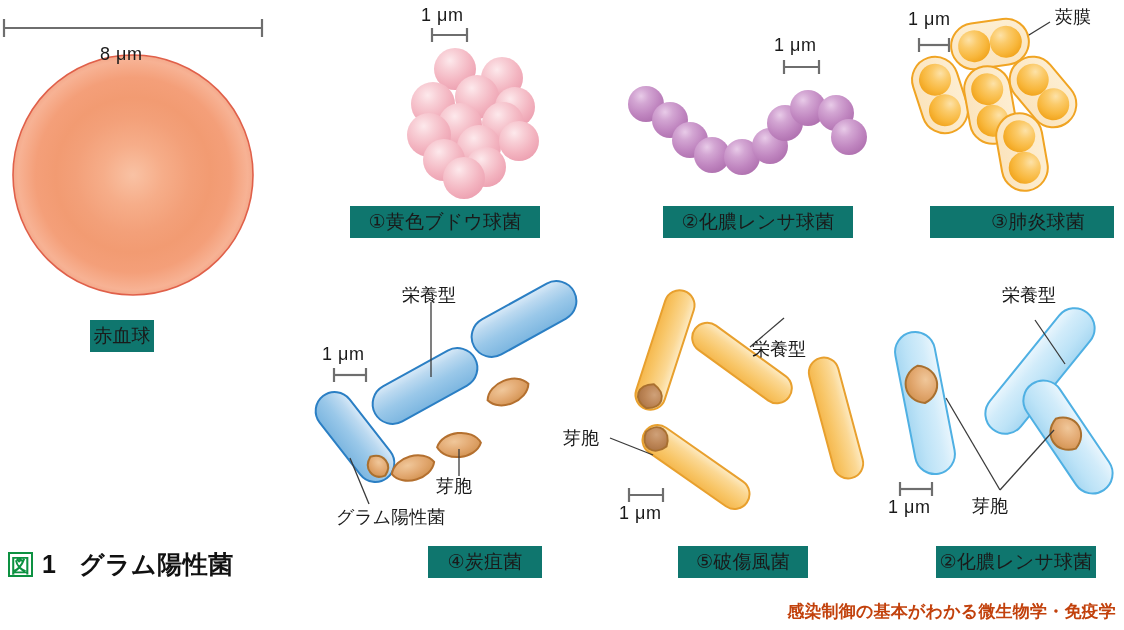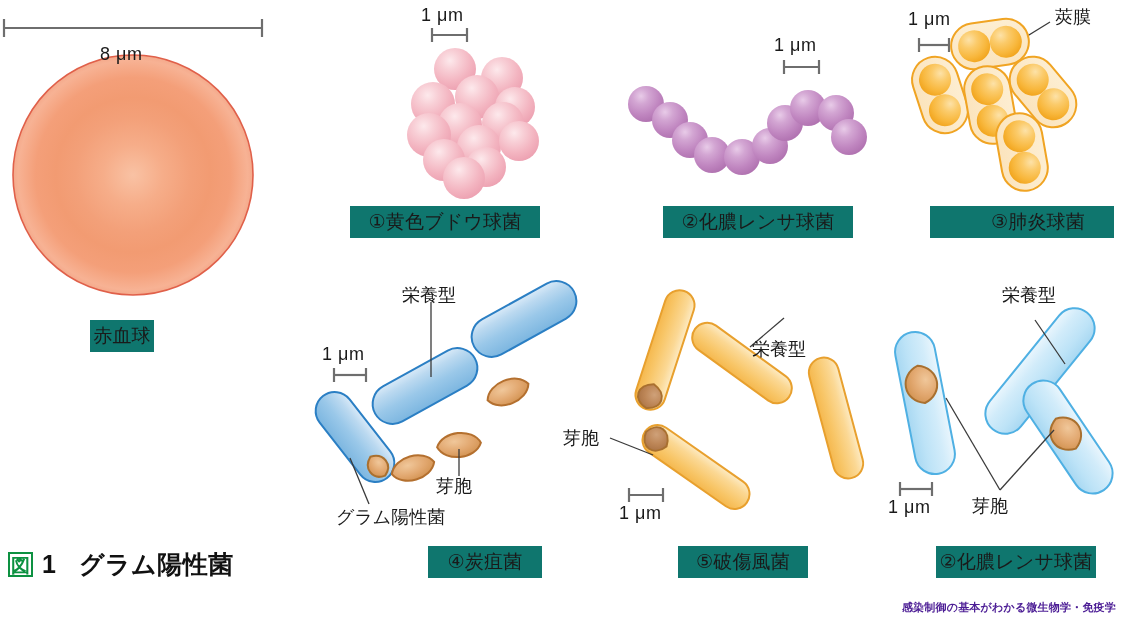--- a/index.html
+++ b/index.html
@@ -87,23 +87,23 @@
     font-weight: bold;
     line-height: 1;
     margin-left: 14px;
     letter-spacing: 0.5px;
     font-family: Liberation Serif, serif;
   }
   #source-credit {
     position: absolute;
     right: 8px;
     top: 600px;
-    font-size: 11px;
+    font-size: 17px;
     font-weight: bold;
-    color: #4c1d95;
+    color: #c2410c;
     white-space: nowrap;
     letter-spacing: 0.2px;
   }
 </style>
 </head>
 <body>
 
 <div class="figure-root">
 
   <svg class="canvas" viewBox="0 0 1124 630">

